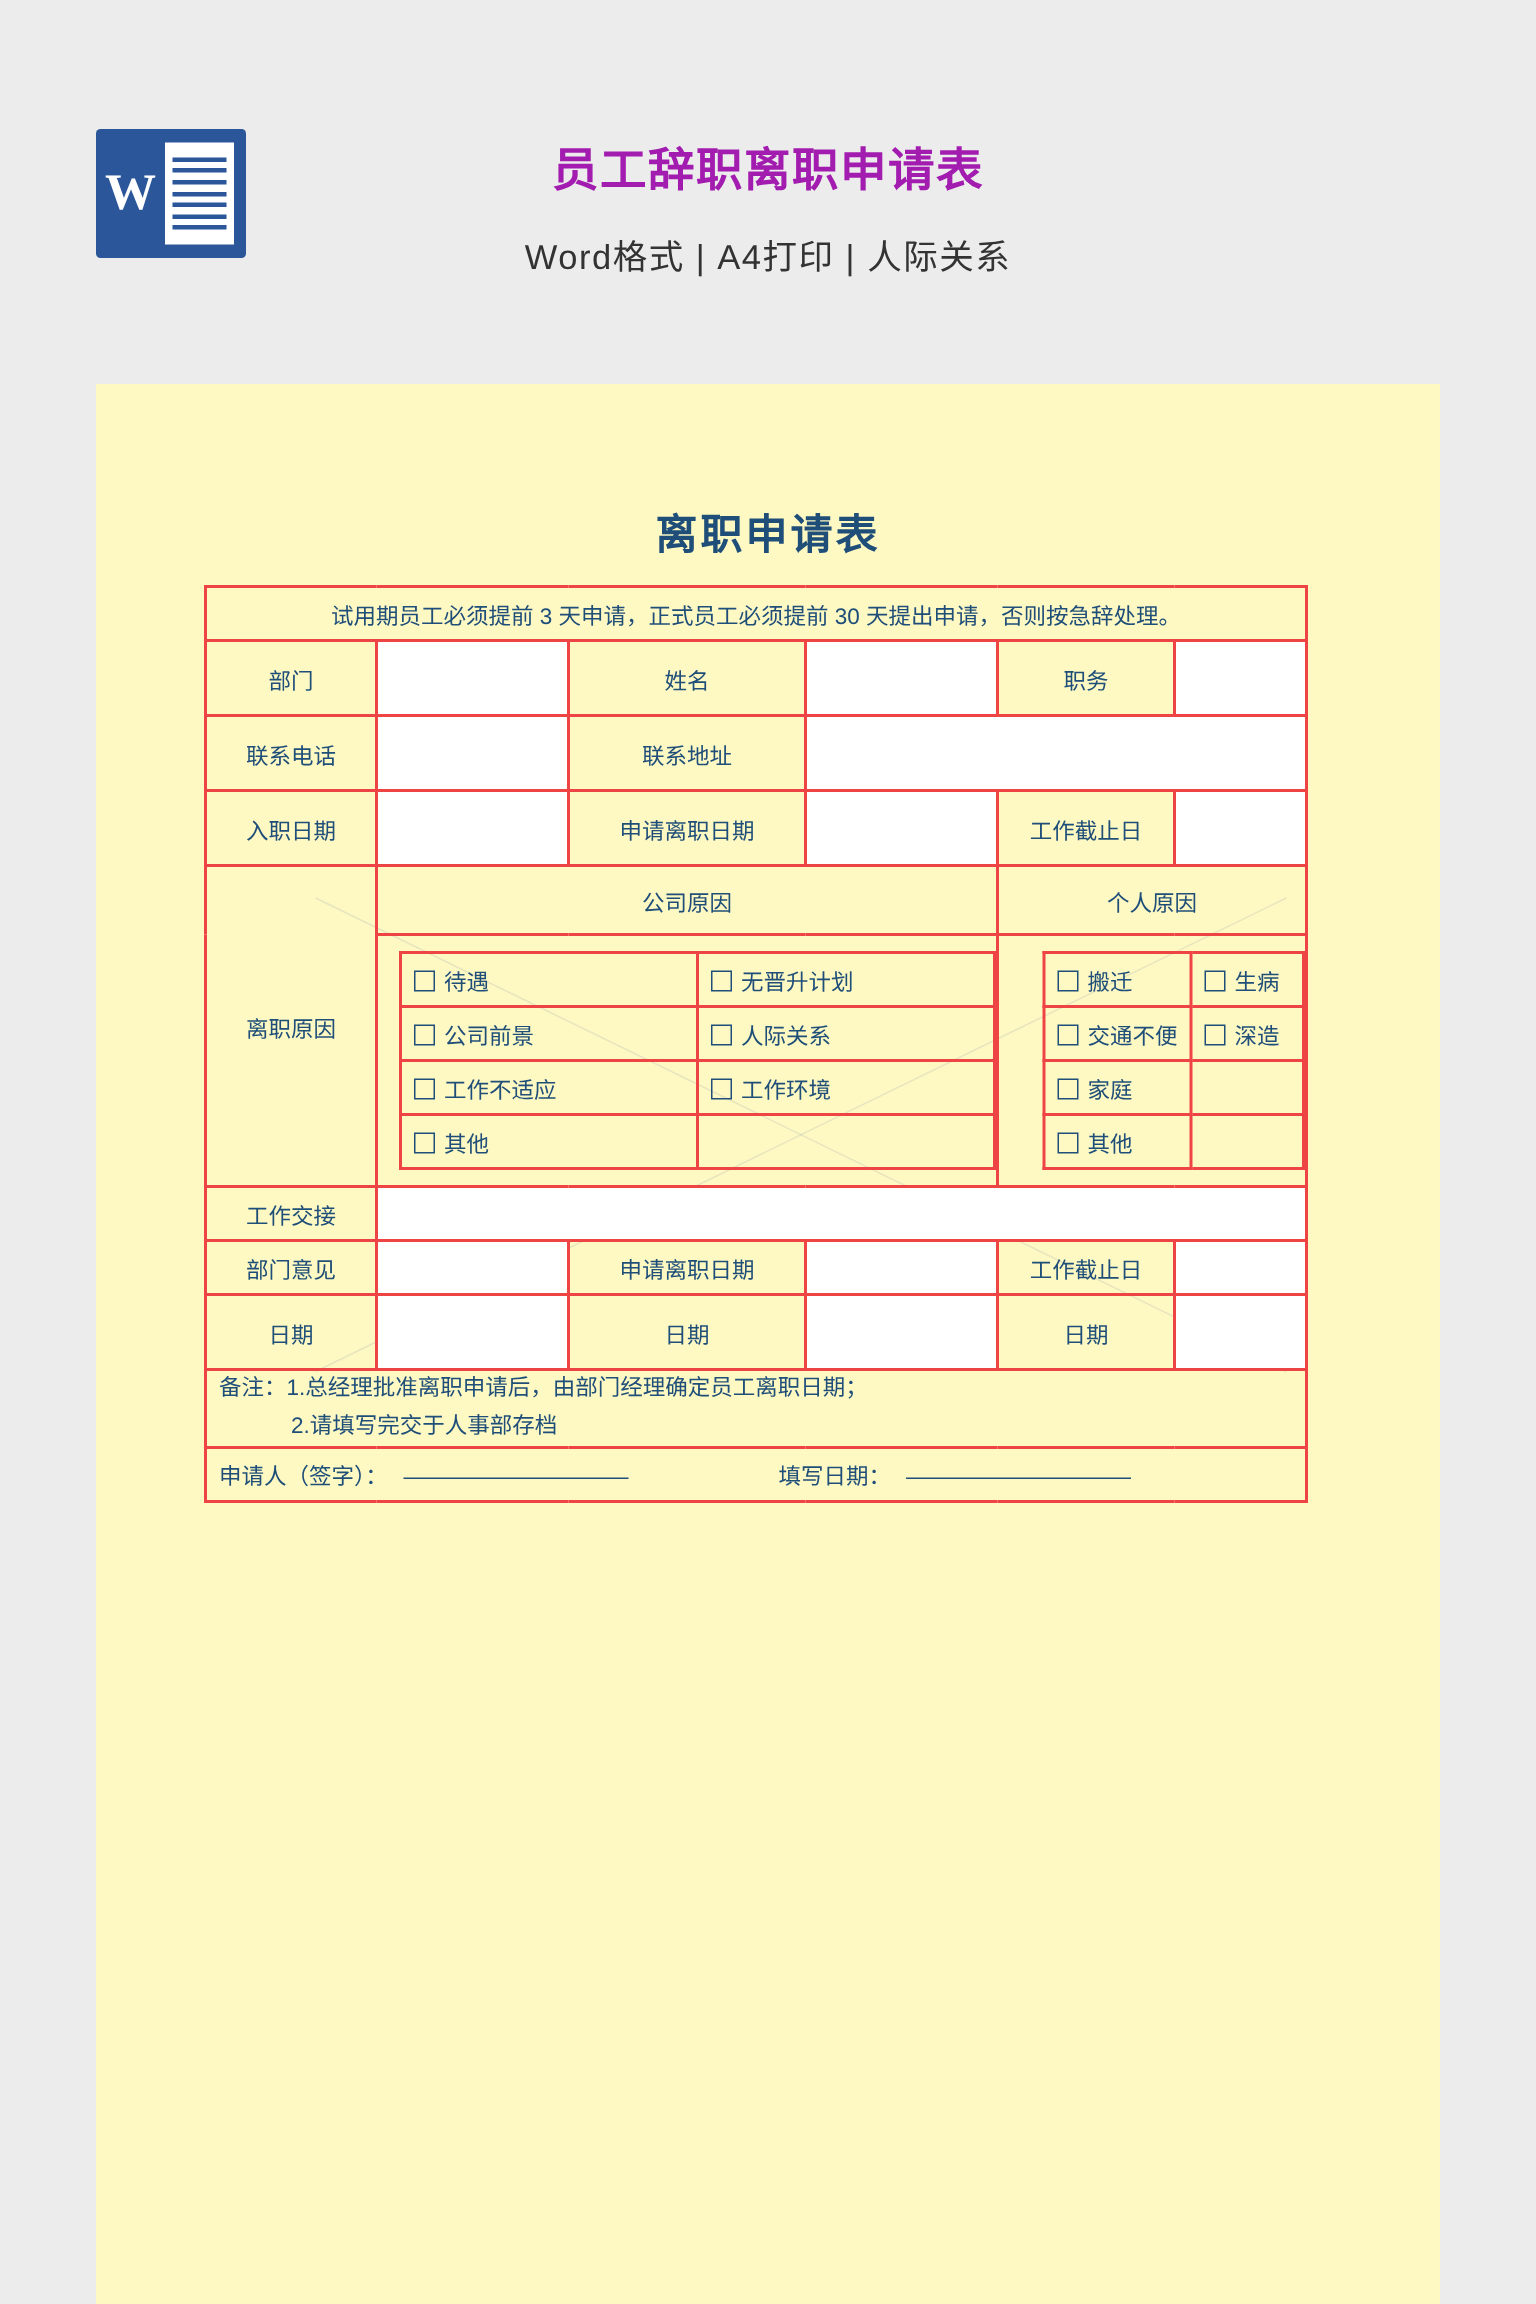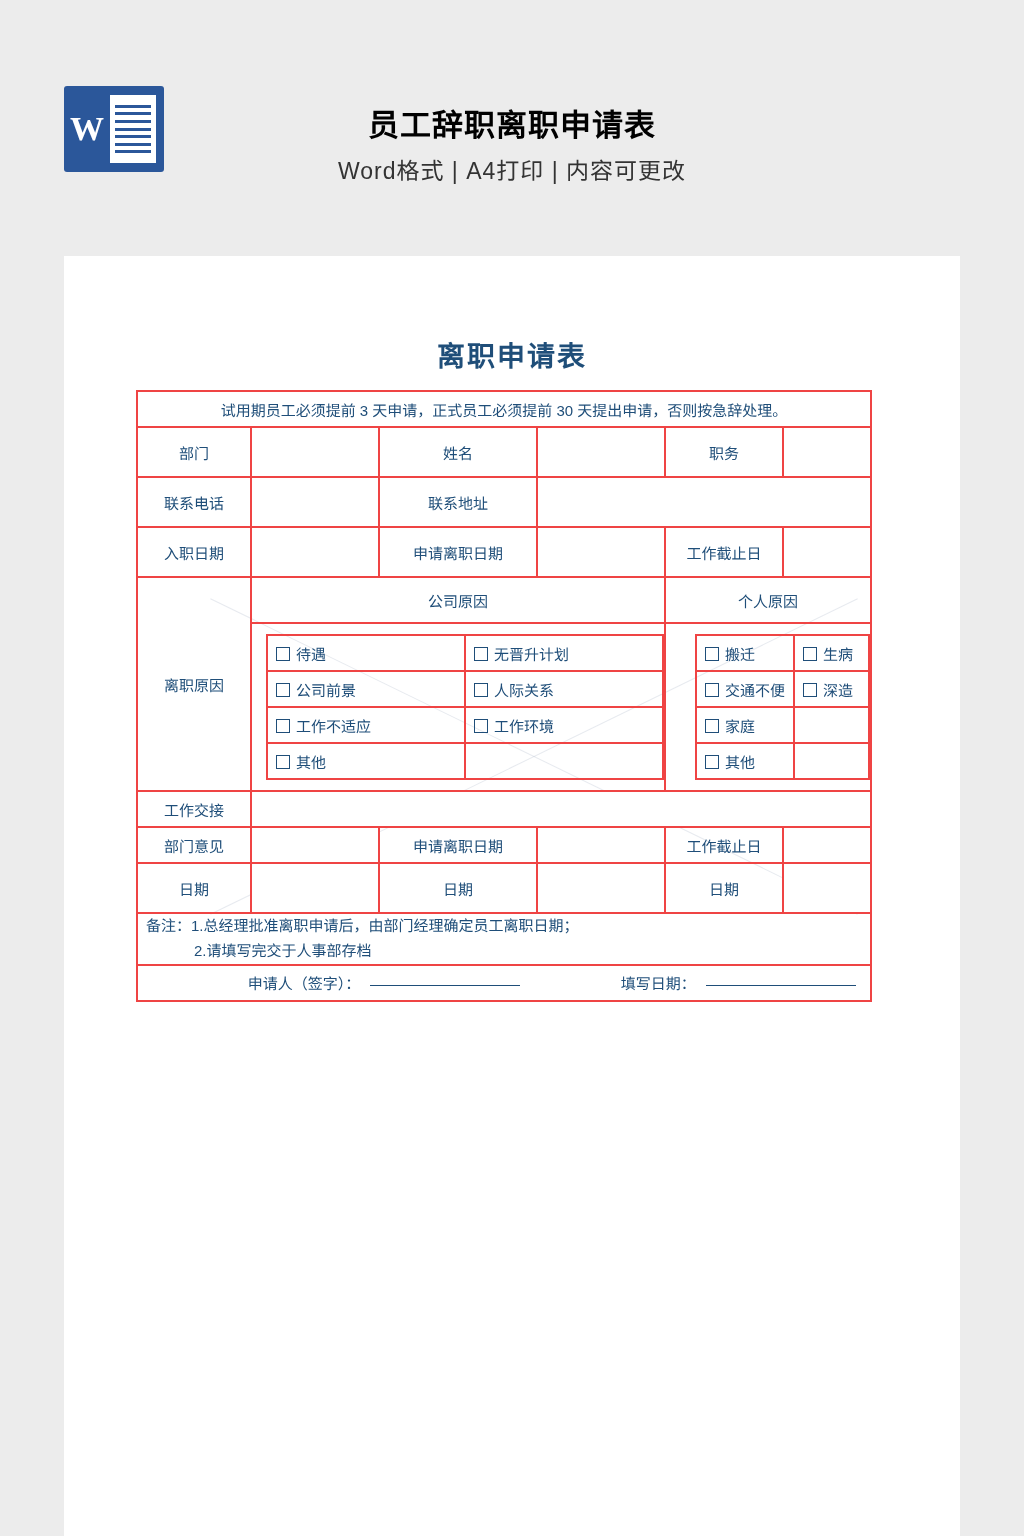--- a/index.html
+++ b/index.html
@@ -57,24 +57,24 @@
     box-sizing: border-box;
   }
   .word-logo .doc-lines i {
     display: block;
     height: 3px;
     background: #2b579a;
   }
   .banner-title {
     position: absolute;
     left: 0;
-    top: 100px;
+    top: 88px;
     width: 1024px;
     text-align: center;
-    color: #000000;
+    color: #a21caf;
     font-size: 31px;
     font-weight: bold;
     letter-spacing: 1px;
   }
   .banner-sub {
     position: absolute;
     left: 0;
     top: 152px;
     width: 1024px;
     text-align: center;
@@ -83,21 +83,21 @@
     letter-spacing: 1px;
   }
 
   
   .sheet {
     position: absolute;
     left: 64px;
     top: 256px;
     width: 896px;
     height: 1280px;
-    background: #ffffff;
+    background: #fef9c3;
   }
 
   .doc-title {
     position: absolute;
     left: 0;
     top: 78px;
     width: 896px;
     text-align: center;
     font-size: 28px;
     font-weight: bold;
@@ -183,21 +183,21 @@
   }
   .remark-cell {
     text-align: left;
     height: 66px;
     line-height: 1.65;
     padding: 6px 12px;
   }
   .remark-cell .ln2 { padding-left: 48px; display: block; }
   .sign-cell {
     height: 56px;
-    text-align: right;
+    text-align: left;
     padding-left: 12px;
     font-size: 16px;
     margin-top: 20px;
   }
   .sign-line {
     display: inline-block;
     width: 150px;
     border-bottom: 1px solid #1f4e79;
     margin: 0 6px;
     position: relative;
@@ -219,21 +219,21 @@
         <i></i>
           <i></i>
           <i></i>
           <i></i>
           <i></i>
           <i></i>
           <i></i>
       </div>
     </div>
     <div class="banner-title">员工辞职离职申请表</div>
-    <div class="banner-sub">Word格式 | A4打印 | 内容可更改</div>
+    <div class="banner-sub">Word格式 | A4打印 | 人际关系</div>
   </div>
 
   <div class="sheet">
 
     <div class="doc-title">离职申请表</div>
 
     <div class="wm-diag">
       <span class="a"></span>
         <span class="b"></span>
     </div>

